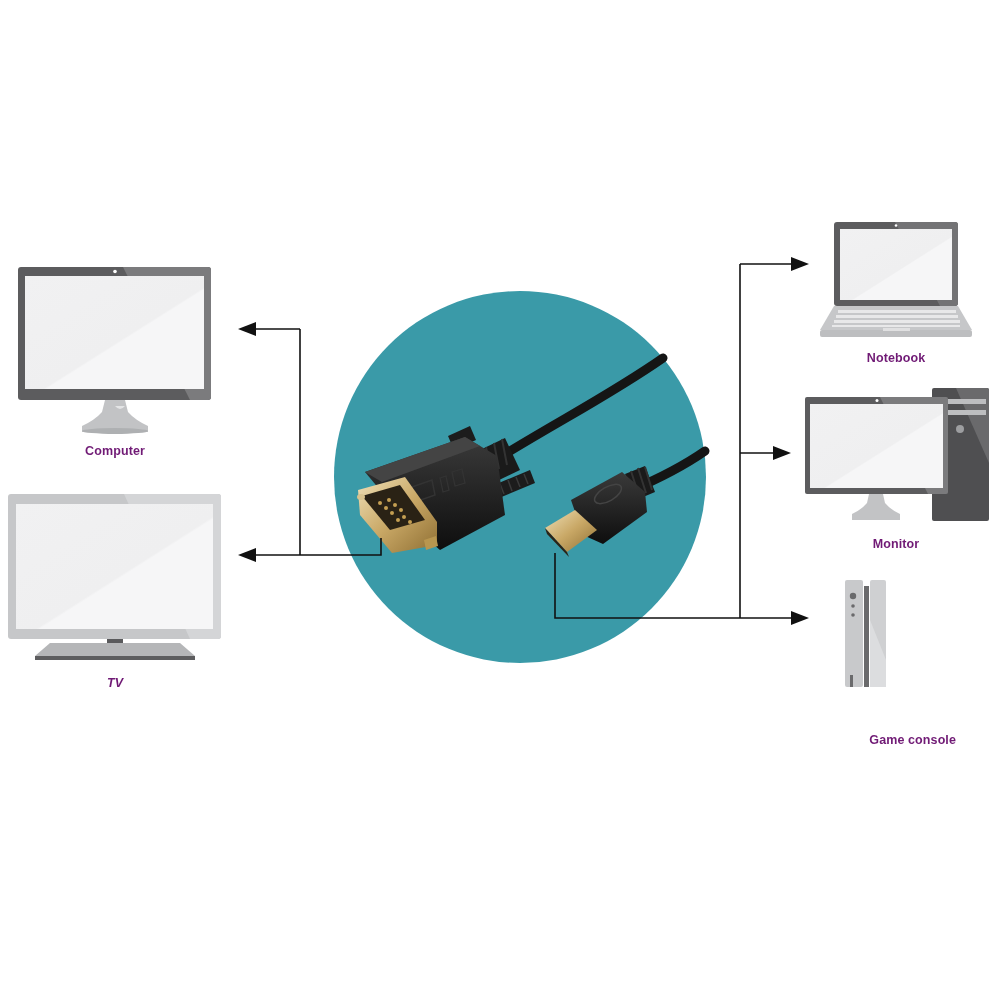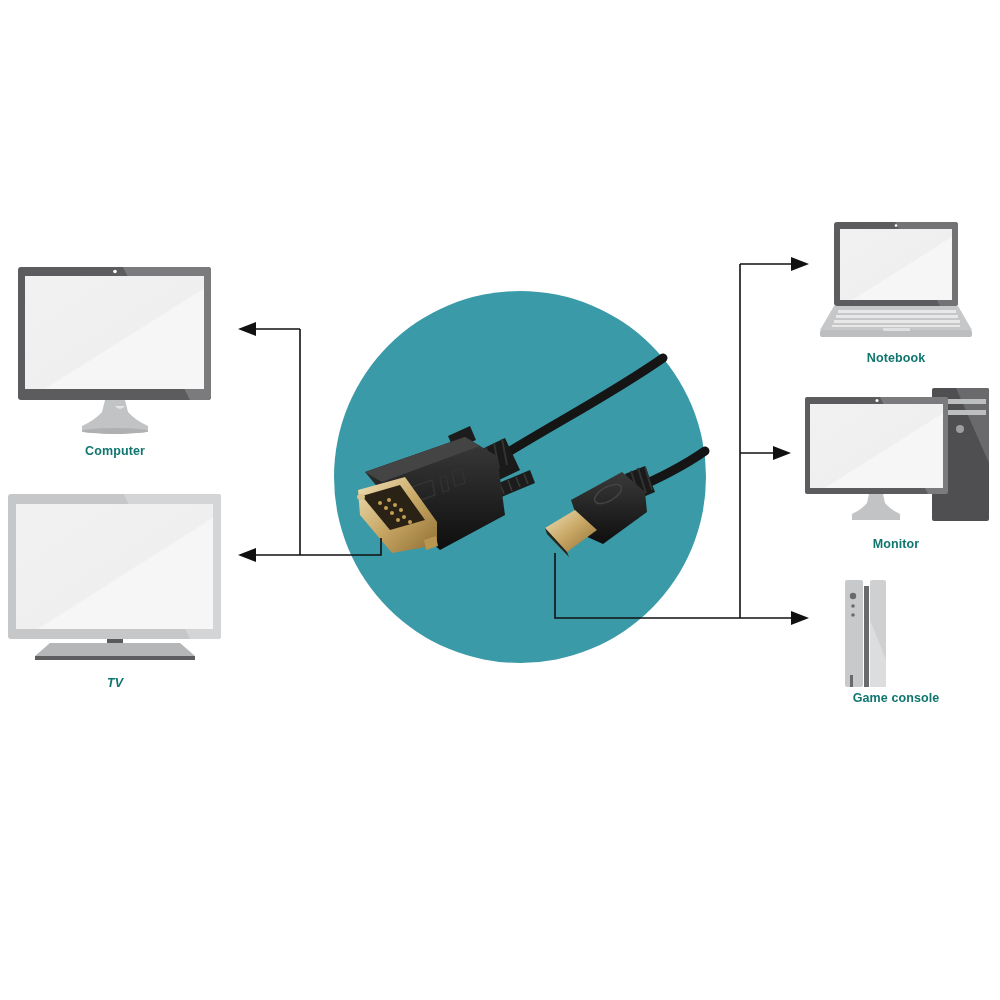--- a/index.html
+++ b/index.html
@@ -1,17 +1,17 @@
 <!DOCTYPE html>
 <html><head>
 <meta charset="utf-8">
 <style>
   html, body { margin: 0; padding: 0; background: #ffffff; }
   body { width: 1000px; height: 1000px; position: relative; overflow: hidden; font-family: "Liberation Sans", "DejaVu Sans", sans-serif; }
-  .label { position: absolute; font-weight: bold; font-size: 12.5px; color: #0f766e; text-align: center; white-space: nowrap; letter-spacing: 0.1px; }
+  .label { position: absolute; font-weight: bold; font-size: 12.5px; color: #701a75; text-align: center; white-space: nowrap; letter-spacing: 0.1px; }
   svg { position: absolute; left: 0; top: 0; }
 </style>
 </head>
 <body>
 
 <svg width="1000" height="1000" viewBox="0 0 1000 1000">
   <defs>
     <linearGradient id="glare" x1="0" y1="0" x2="1" y2="1">
       <stop offset="0" stop-color="#f1f1f2"></stop>
       <stop offset="0.55" stop-color="#efeff0"></stop>
@@ -159,13 +159,13 @@
     <circle cx="853" cy="606" r="1.8" fill="#6a6a6c"></circle>
     <circle cx="853" cy="615" r="1.8" fill="#6a6a6c"></circle>
     <rect x="850" y="675" width="3" height="12" fill="#6a6a6c"></rect>
   </g>
 </svg>
 
 <div class="label" style="left:65px; top:444px; width:100px;">Computer</div>
 <div class="label" style="left:65px; top:676px; width:100px;font-style:italic;">TV</div>
 <div class="label" style="left:846px; top:351px; width:100px;">Notebook</div>
 <div class="label" style="left:846px; top:537px; width:100px;">Monitor</div>
-<div class="label" style="left:836px; top:691px; width:120px;">Game console</div>
+<div class="label" style="left:836px; top:733px; width:120px;text-align:right;">Game console</div>
 
 </body></html>

